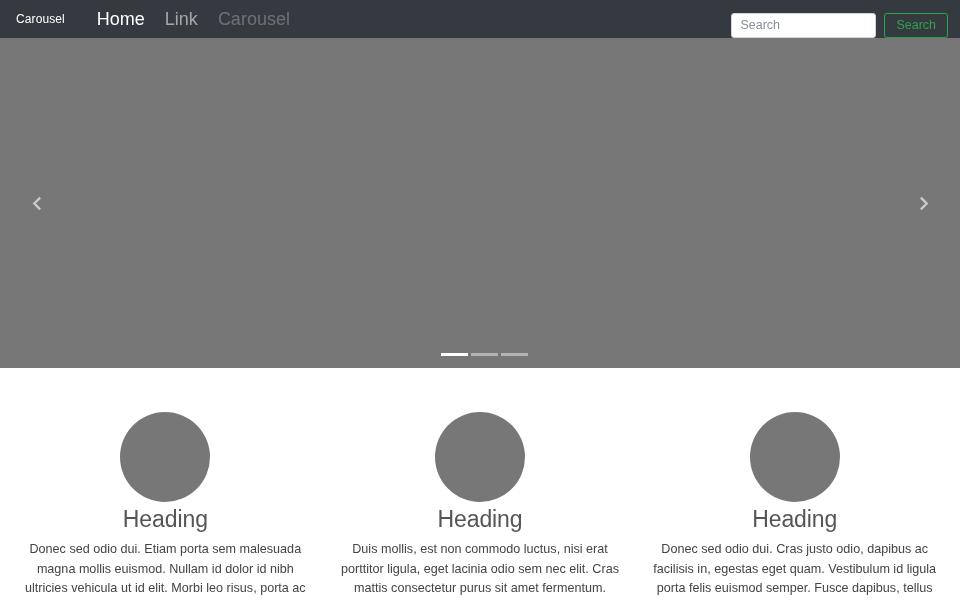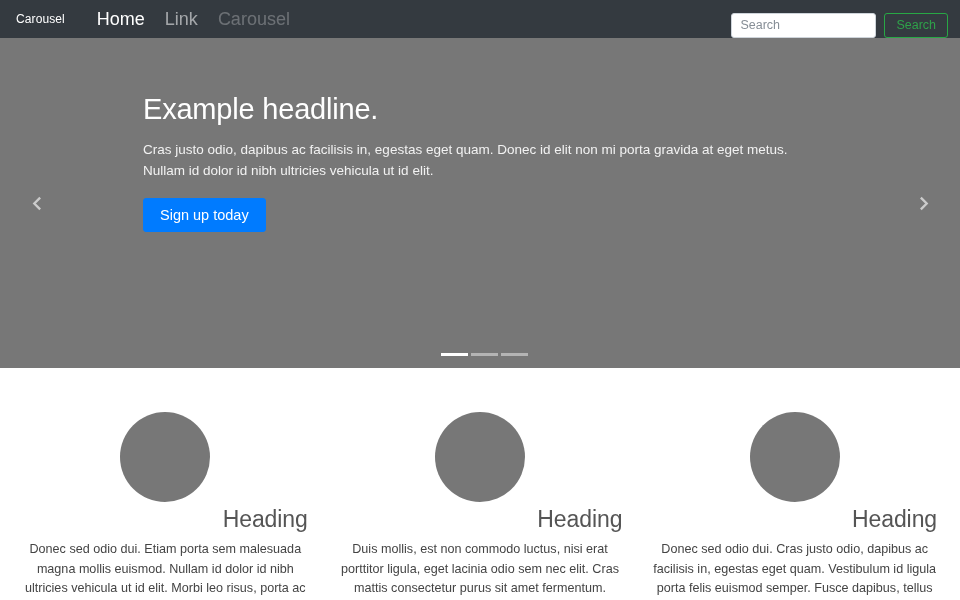--- a/index.html
+++ b/index.html
@@ -172,21 +172,20 @@
     border-radius: 50%;
     background: #777777;
     margin: 0 auto 4px auto;
   }
   .feature-col h2 {
     margin: 0 0 7px 0;
     font-size: 23px;
     font-weight: normal;
     color: #555555;
     letter-spacing: -.1px;
-    text-align: right;
   }
   .feature-col p {
     margin: 0;
     font-size: 12.6px;
     line-height: 1.55;
     color: #444444;
   }
 </style>
 </head>
 <body>
@@ -201,25 +200,20 @@
   </ul>
 
   <form class="search-form">
     <input class="search-input" type="text" placeholder="Search" style="">
     <button class="search-btn" type="submit">Search</button>
   </form>
 </nav>
 
 <section class="carousel">
 
-  <div class="carousel-caption">
-    <h1>Example headline.</h1>
-    <p>Cras justo odio, dapibus ac facilisis in, egestas eget quam. Donec id elit non mi porta gravida at eget metus. Nullam id dolor id nibh ultricies vehicula ut id elit.</p>
-    <span class="btn-primary">Sign up today</span>
-  </div>
 
   <div class="carousel-control prev">
     <svg class="chev" viewBox="0 0 16 16" fill="none" stroke="currentColor" stroke-width="2.2">
       <path d="M10.5 2.5 L5 8 l5.5 5.5"></path>
     </svg>
   </div>
 
   <div class="carousel-control next">
     <svg class="chev" viewBox="0 0 16 16" fill="none" stroke="currentColor" stroke-width="2.2">
       <path d="M5.5 2.5 L11 8 l-5.5 5.5"></path>

